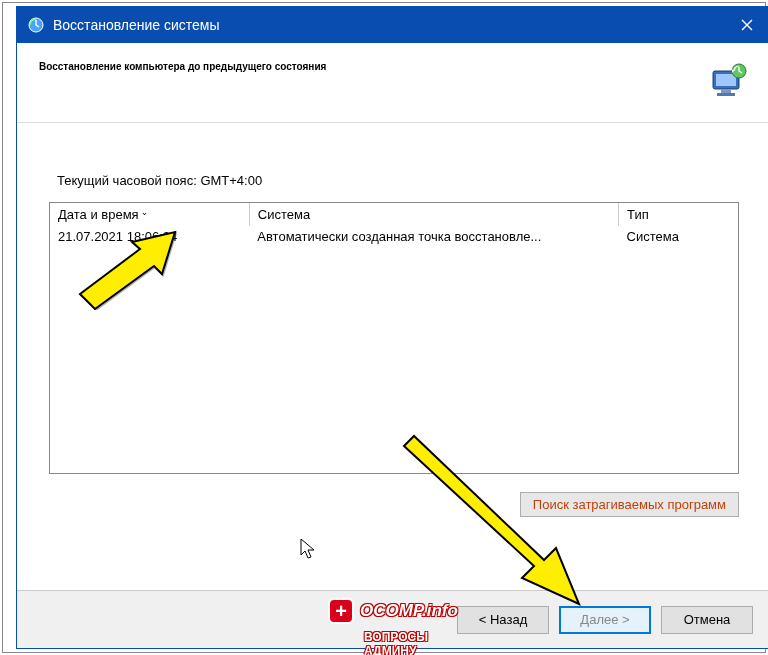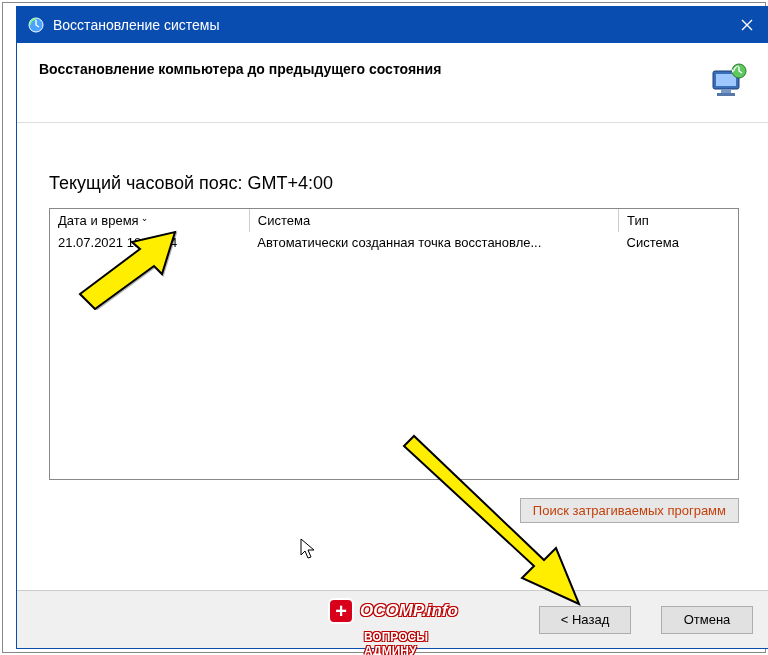--- a/index.html
+++ b/index.html
@@ -55,30 +55,30 @@
   .header {
     padding: 18px 22px 10px 22px;
     display: flex;
     align-items: flex-start;
     justify-content: space-between;
     border-bottom: 1px solid #ddd;
     height: 80px;
   }
   .header-title {
     font-weight: bold;
-    font-size: 14px;
+    font-size: 10px;
   }
   .content {
     flex: 1;
     padding: 24px 32px 10px 32px;
     position: relative;
   }
   .tz-label {
-    margin: 26px 0 14px 0;
-    font-size: 18px;
+    margin: 26px 0 14px 8px;
+    font-size: 13px;
   }
   .table-wrap {
     border: 1px solid #888;
     background: #fff;
     height: 272px;
     position: relative;
   }
   table {
     width: 100%;
     border-collapse: collapse;
@@ -132,21 +132,20 @@
     gap: 10px;
   }
   .btn {
     min-width: 92px;
     height: 28px;
     font-size: 13px;
     border: 1px solid #adadad;
     background: #e1e1e1;
     padding: 0 12px;
     cursor: pointer;
-    margin-left: 20px;
   }
   .btn.highlight {
     border: 2px solid #0078d7;
     background: #e5f1fb;
   }
   .btn.disabled {
     color: #888;
   }
   
   .arrow {
@@ -267,20 +266,21 @@
       </table>
     </div>
 
     <div class="below-table">
       <button class="btn-scan" disabled="">Поиск затрагиваемых программ</button>
     </div>
   </div>
 
   <div class="footer">
     <button class="btn">&lt; Назад</button>
+    <button class="btn highlight disabled">Далее &gt;</button>
     <button class="btn">Отмена</button>
   </div>
 
 </div>
 
 <svg class="arrow arrow1" viewBox="0 0 120 80">
   <defs>
     <filter id="sh1">
         <feDropShadow dx="1" dy="1" stdDeviation="0.5" flood-opacity="0.3"></feDropShadow>
       </filter>

